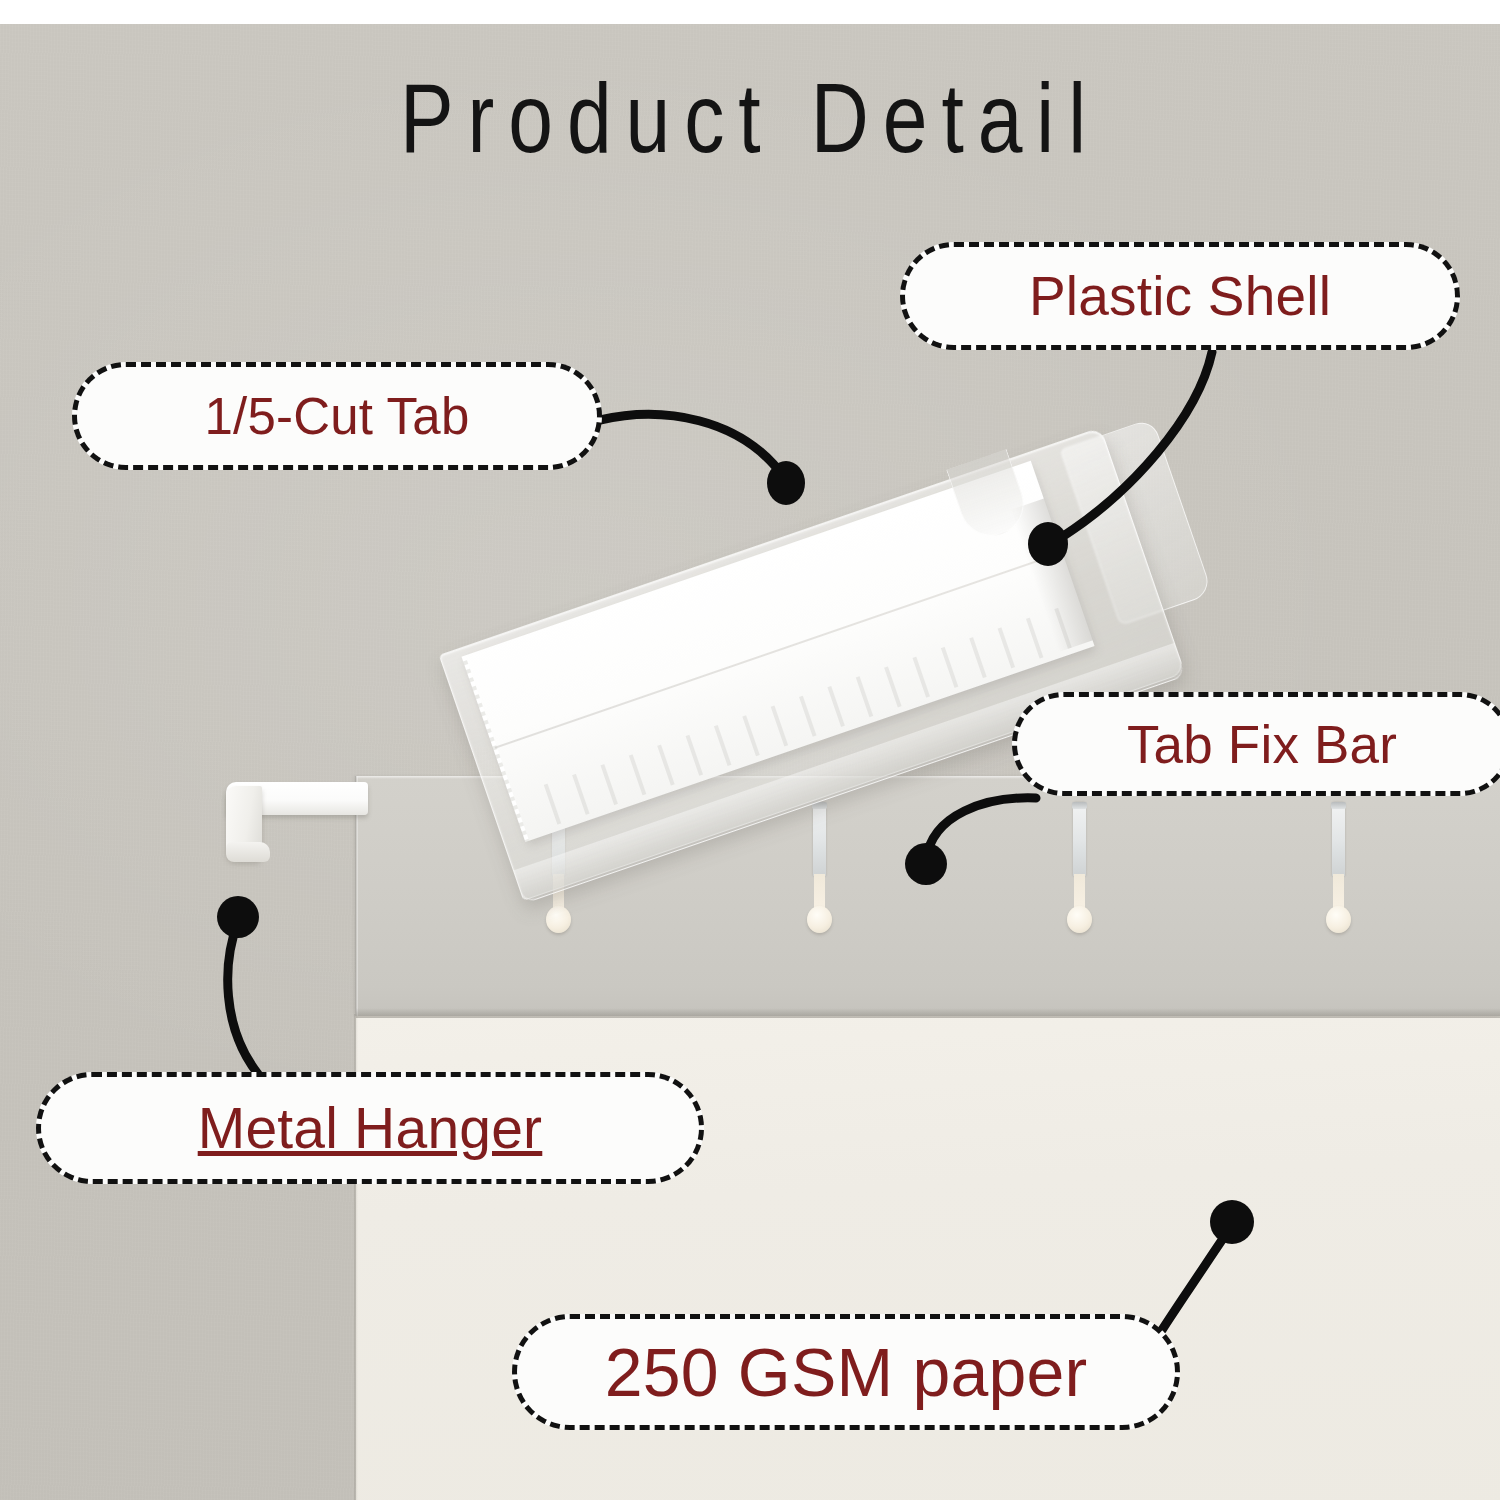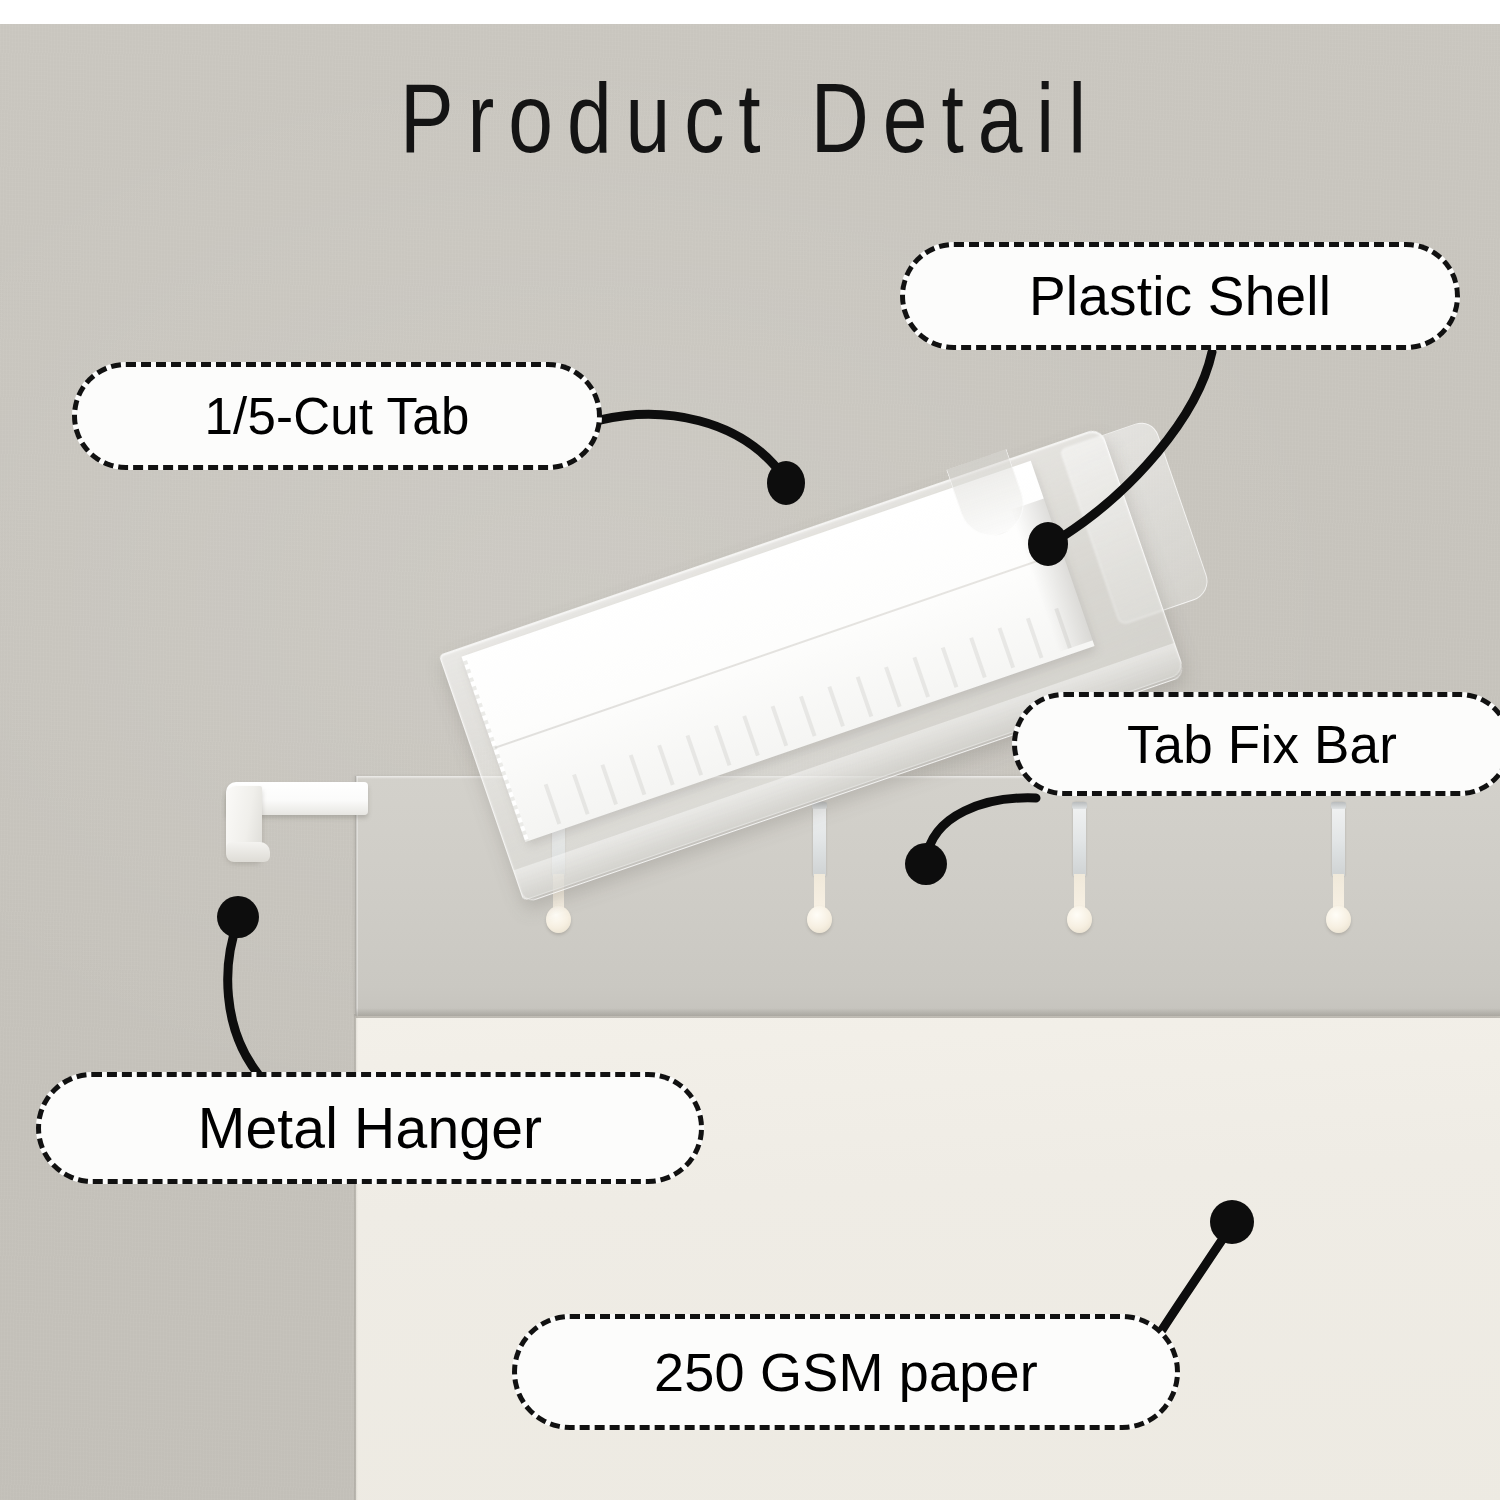--- a/index.html
+++ b/index.html
@@ -269,38 +269,38 @@
 
   
   .pill {
     position: absolute;
     display: flex;
     align-items: center;
     justify-content: center;
     background: #fcfcfb;
     border: 5px dashed #111111;
     border-radius: 999px;
-    color: #000000;
+    color: #7f1d1d;
     font-family: "Liberation Sans", sans-serif;
     font-weight: 300;
     letter-spacing: .2px;
     white-space: nowrap;
     box-sizing: border-box;
     z-index: 40;
   }
   .pill span { display: block; line-height: 1; }
 
   #label-tab      { left: 72px;   top: 338px;  width: 530px; height: 108px; font-size: 51px; }
   #label-shell    { left: 900px;  top: 218px;  width: 560px; height: 108px; font-size: 55px; }
   #label-fixbar   { left: 1010px; top: 668px;  width: 460px; height: 104px; font-size: 53px; }
   #label-hanger   { left: 38px;   top: 1048px; width: 668px; height: 112px; font-size: 57px; }
-  #label-gsm      { left: 512px;  top: 1290px; width: 668px; height: 116px; font-size: 54px; }
+  #label-gsm      { left: 512px;  top: 1290px; width: 668px; height: 116px; font-size: 68px; }
 
   #label-fixbar   { left: 1012px; width: 500px; }
-  #label-hanger   { left: 36px; }
+  #label-hanger   { left: 36px; text-decoration: underline; }
 
   
   #leaders {
     position: absolute;
     inset: 0;
     z-index: 35;
     pointer-events: none;
   }
 
   

